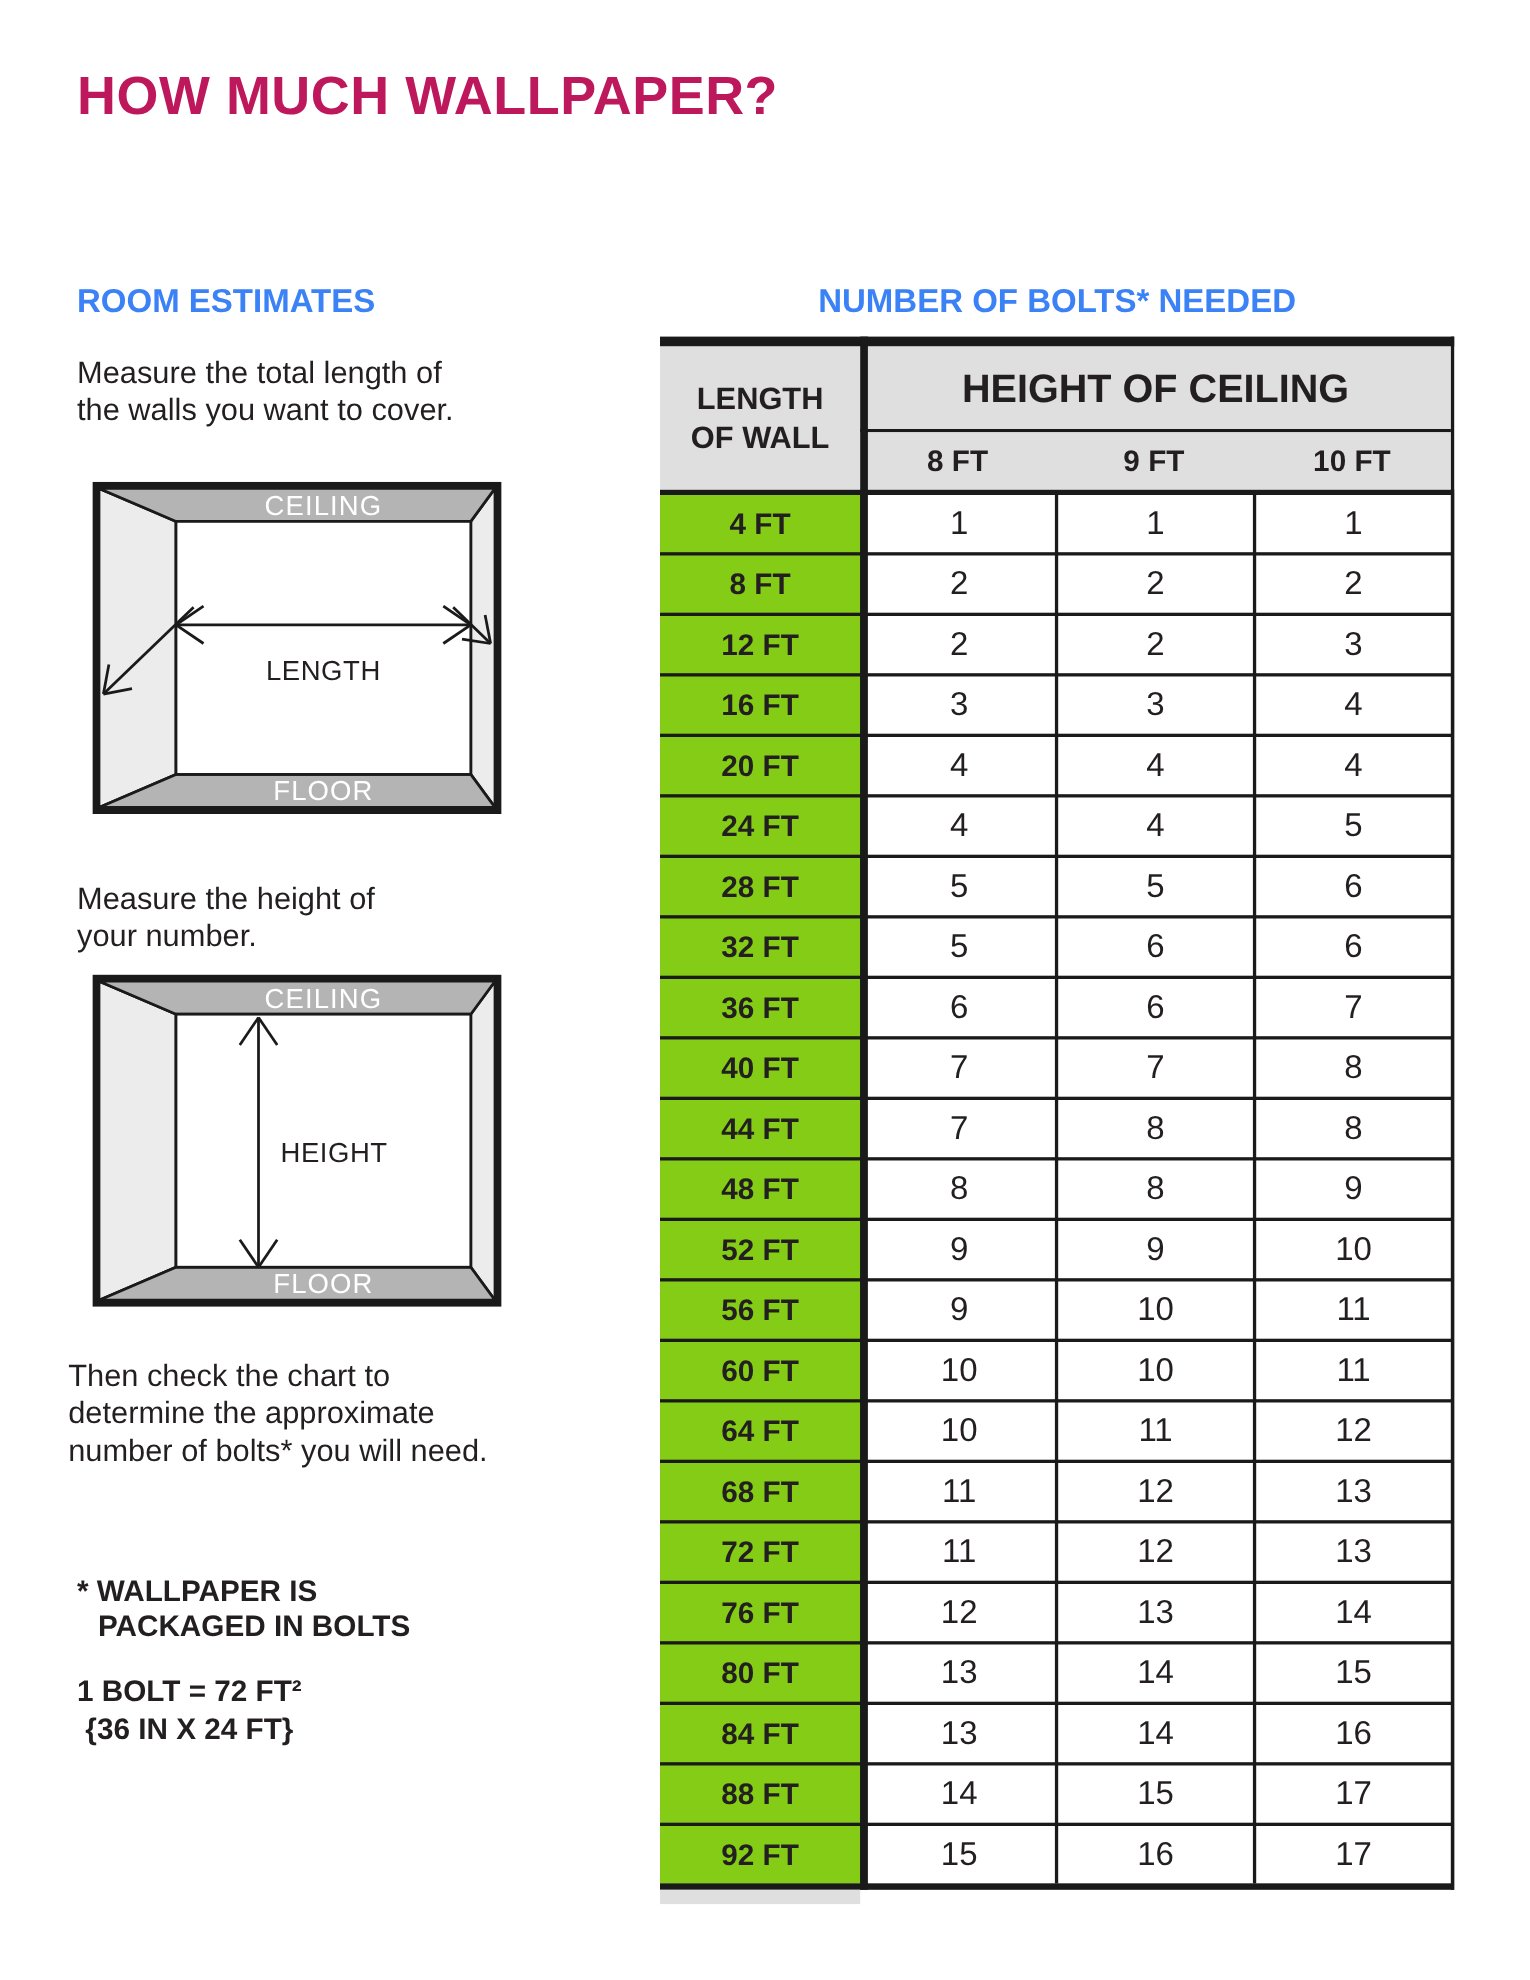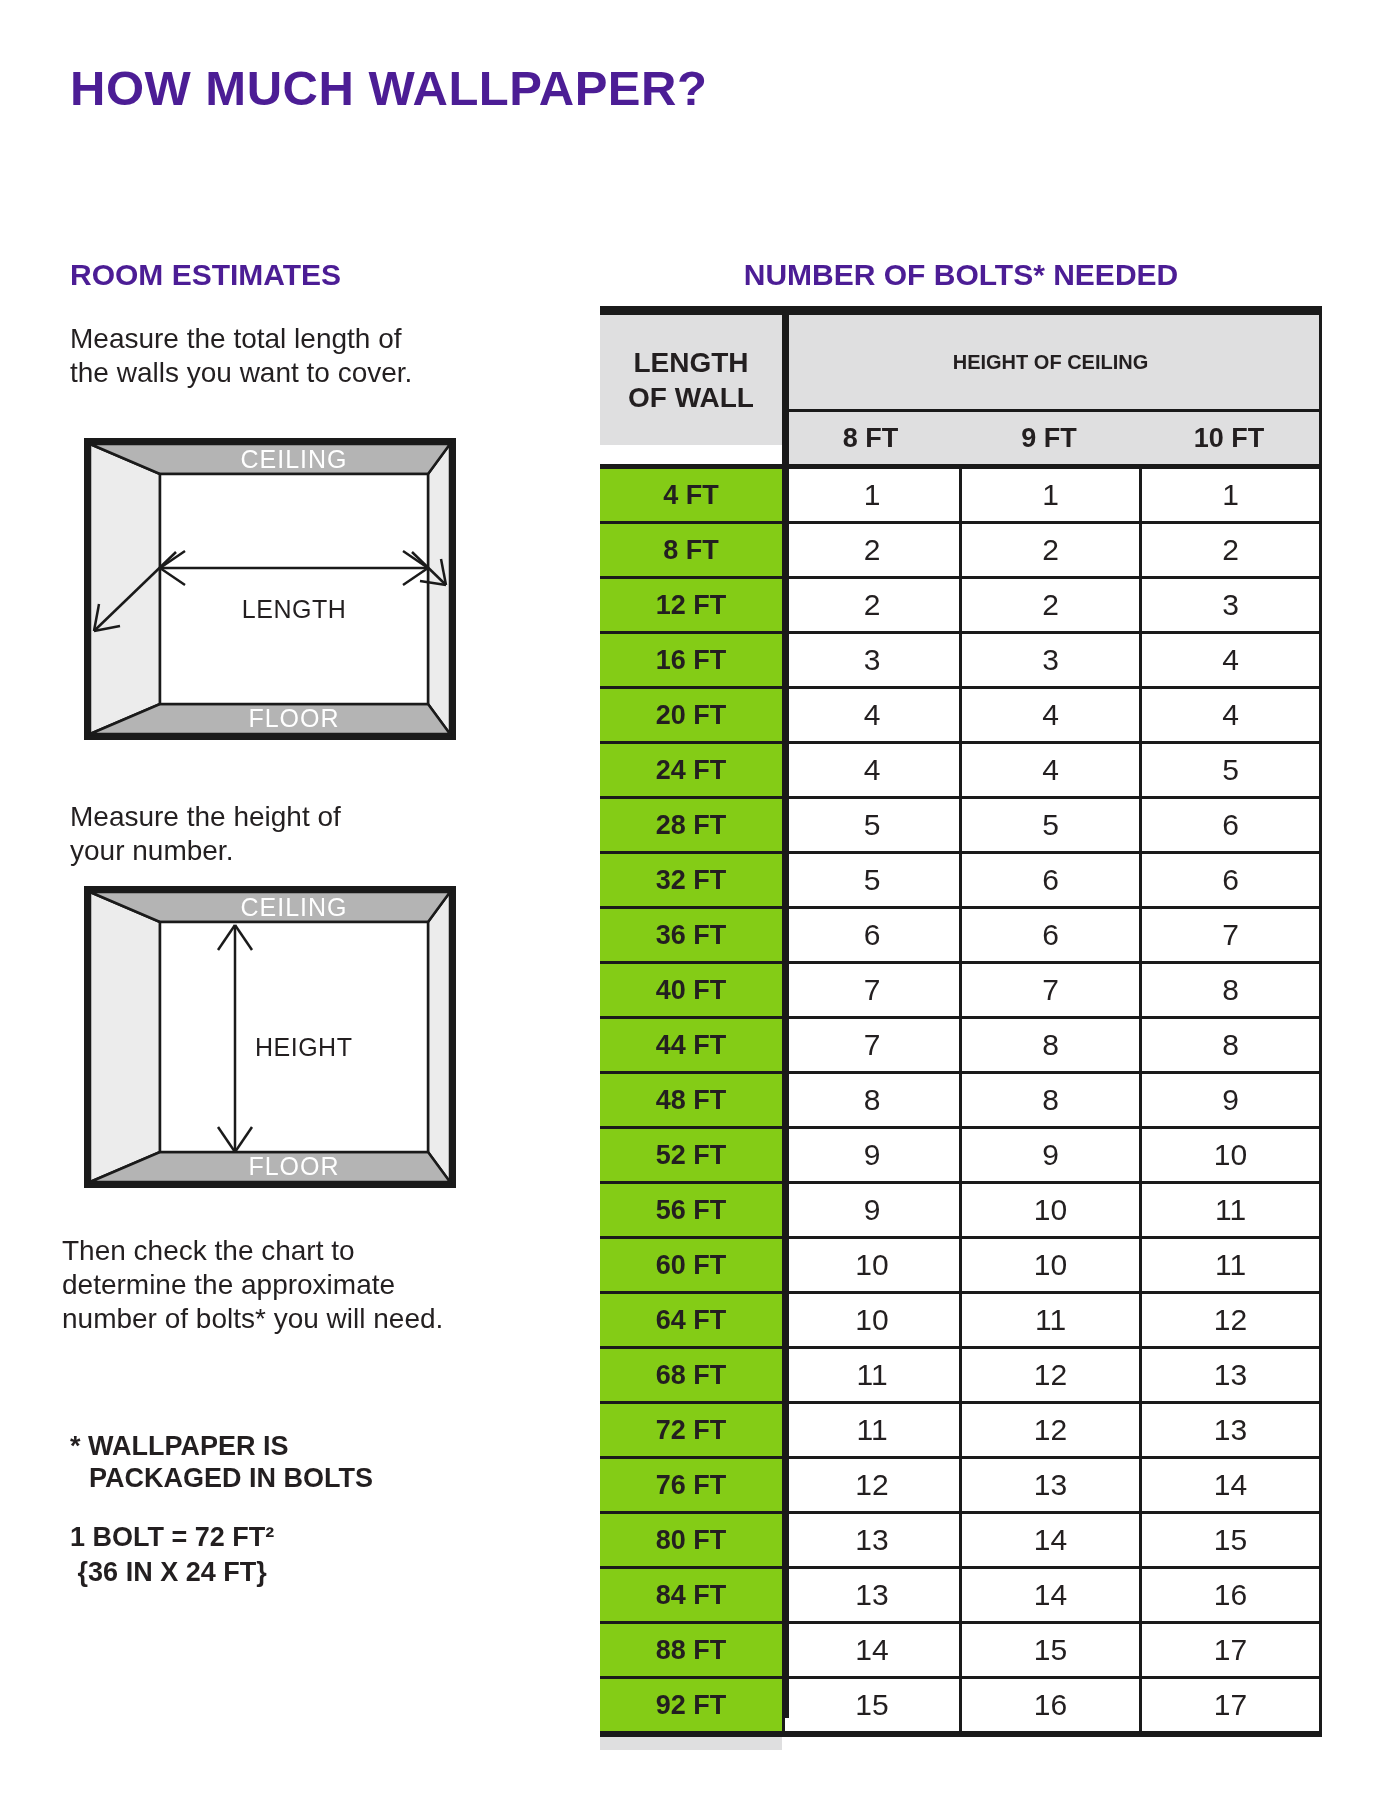--- a/index.html
+++ b/index.html
@@ -8,24 +8,24 @@
     width:1391px;height:1800px;
     background:#ffffff;
     font-family:"Liberation Sans", sans-serif;
     color:#231f20;
     overflow:hidden;
   }
   .abs{position:absolute;}
   .title{
     left:70px;top:60px;
     font-size:49px;font-weight:bold;
-    color:#4c1d95;letter-spacing:0.5px;white-space:nowrap;
+    color:#be185d;letter-spacing:0.5px;white-space:nowrap;
   }
   .section-heading{
-    font-size:30px;font-weight:bold;color:#4c1d95;white-space:nowrap;
+    font-size:30px;font-weight:bold;color:#3b82f6;white-space:nowrap;
   }
   .room-estimates{left:70px;top:258px;}
   .table-heading{left:600px;top:258px;width:722px;text-align:center;}
   .body-text{font-size:28px;line-height:34px;}
   .para1{left:70px;top:322px;}
   .para2{left:70px;top:776px;margin-top:24px;}
   .para3{left:62px;top:1234px;}
   .footnote{left:70px;top:1430px;font-size:27px;font-weight:bold;line-height:32px;}
   .footnote .indent{padding-left:19px;}
   .boltspec{left:70px;top:1520px;font-size:27px;font-weight:bold;line-height:35px;text-align:center;}
@@ -42,23 +42,23 @@
   .t-bottombar{width:722px;height:6px;background:#1a1a1a;}
   .t-remnant{width:182px;height:13px;background:#dfdfe0;}
   .t-header{display:grid;grid-template-columns:182px 537px;}
   .th-rowhead{
     background:#dfdfe0;height:130px;
     display:flex;flex-direction:column;justify-content:center;align-items:center;
     font-size:28px;font-weight:bold;line-height:35px;text-align:center;
   }
   .th-right{display:flex;flex-direction:column;}
   .th-group{
-    background:#dfdfe0;height:94px;
+    background:#dfdfe0;height:75px;
     display:flex;justify-content:center;align-items:center;
-    font-size:20px;font-weight:bold;
+    font-size:36px;font-weight:bold;
   }
   .th-hline{height:3px;background:#1a1a1a;}
   .th-sub{
     background:#dfdfe0;height:52px;
     display:grid;grid-template-columns:177px 180px 180px;
   }
   .th-sub div{
     display:flex;justify-content:center;align-items:center;
     font-size:27px;font-weight:bold;
   }

